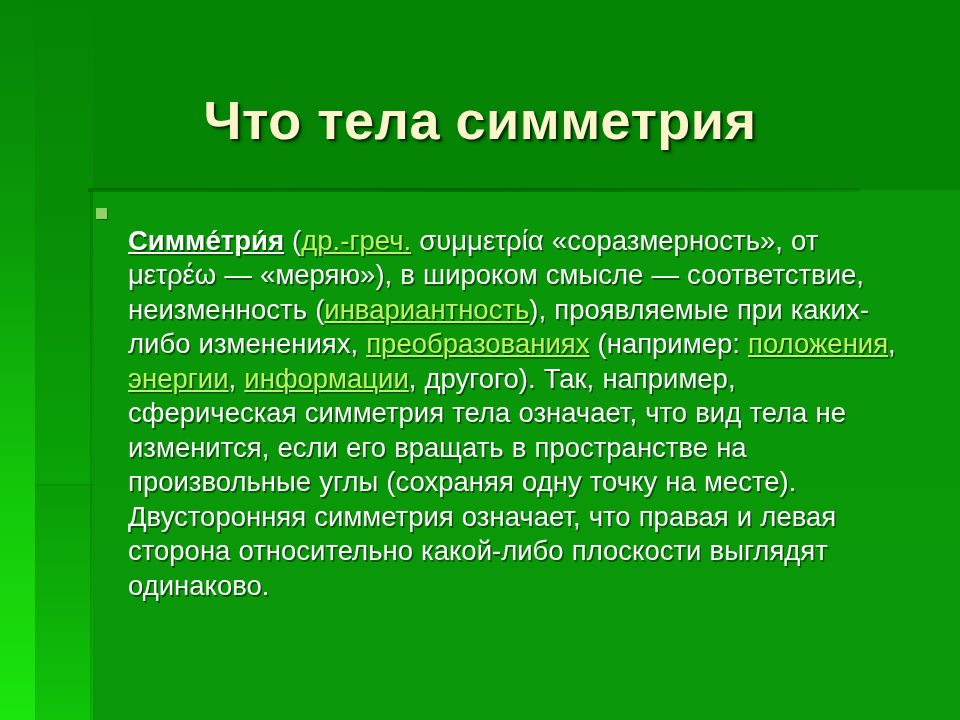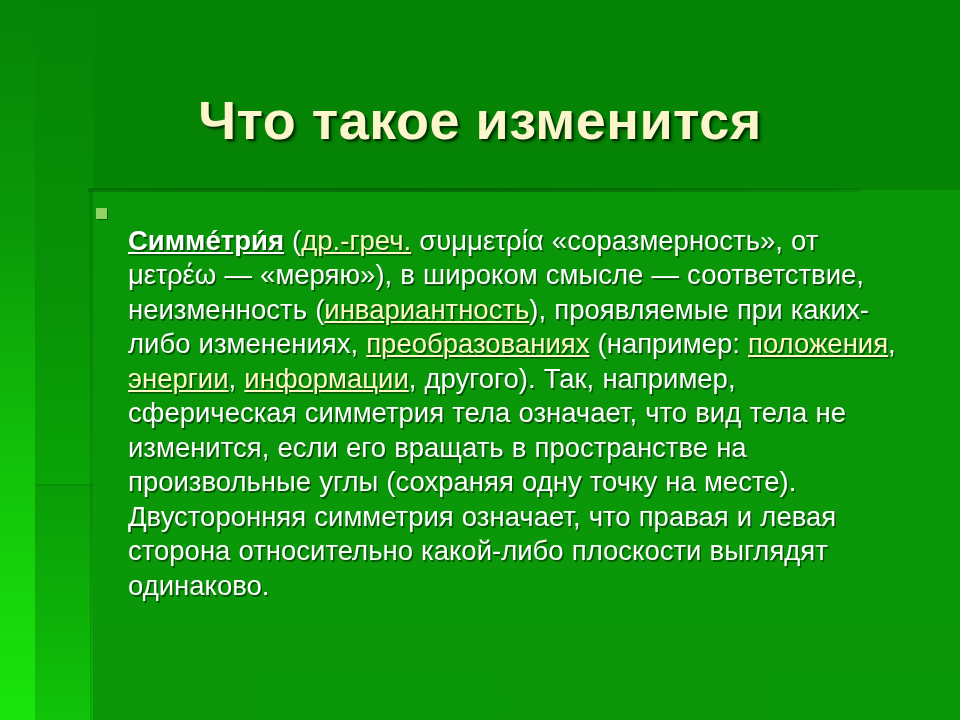--- a/index.html
+++ b/index.html
@@ -113,42 +113,42 @@
     color: #ffffff;
     text-shadow: 1.5px 1.5px 0 rgba(0,45,0,0.62);
     text-align: left;
     word-spacing: 0.5px;
   }
   .body-text b, .term {
     font-weight: bold;
     text-decoration: underline;
   }
   .lnk {
-    color: #fef9c3;
+    color: #bef264;
     text-decoration: underline;
     text-underline-offset: 2px;
     text-decoration-thickness: 2px;
   }
 </style>
 </head>
 <body>
 
 <div id="slide">
 
   <div class="bg-layer bg-base"></div>
   <div class="bg-layer bg-strip-left"></div>
   <div class="bg-layer bg-strip-mid"></div>
   <div class="bg-layer bg-block-lower"></div>
   <div class="bg-layer bg-right-fill"></div>
   <div class="bg-layer bg-panel"></div>
   <div class="bg-layer bg-lower-band"></div>
   <div class="bg-layer bg-panel-edge"></div>
   <div class="bg-layer bg-panel-shadow-left"></div>
 
-  <h1 id="title">Что такое изменится</h1>
+  <h1 id="title">Что тела симметрия</h1>
 
   <div id="body-block">
     <div class="bullet-row">
       <span class="bullet-marker"></span>
       <p class="body-text" id="body-text"><b class="term">Симме́три́я</b><span> (</span><a class="lnk" href="#">др.-греч.</a><span> συμμετρία «соразмерность», от μετρέω — «меряю»), в широком смысле — соответствие, неизменность (</span><a class="lnk" href="#">инвариантность</a><span>), проявляемые при каких-либо изменениях, </span><a class="lnk" href="#">преобразованиях</a><span> (например: </span><a class="lnk" href="#">положения</a><span>, </span><a class="lnk" href="#">энергии</a><span>, </span><a class="lnk" href="#">информации</a><span>, другого). Так, например, сферическая симметрия тела означает, что вид тела не изменится, если его вращать в пространстве на произвольные углы (сохраняя одну точку на месте). Двусторонняя симметрия означает, что правая и левая сторона относительно какой-либо плоскости выглядят одинаково.</span></p>
     </div>
   </div>
 
 </div>
 

